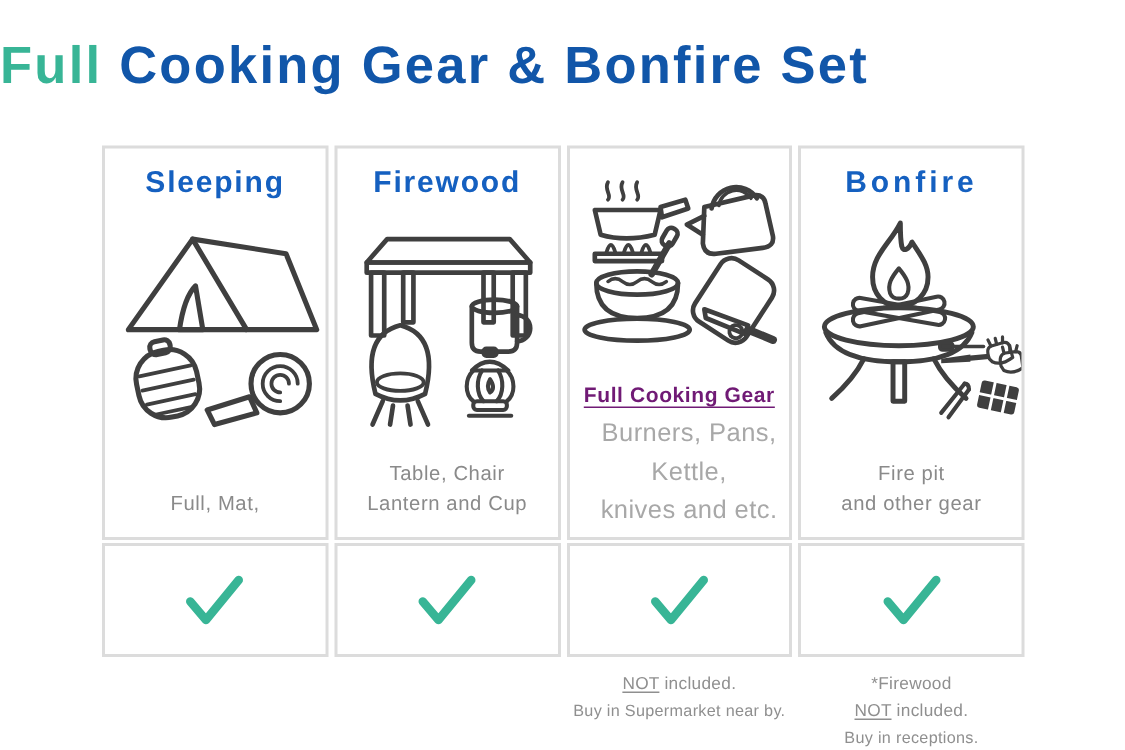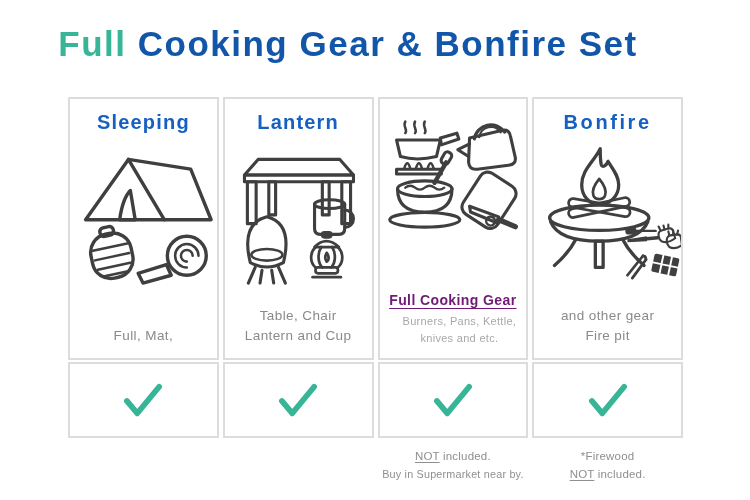--- a/index.html
+++ b/index.html
@@ -1,21 +1,21 @@
 <!DOCTYPE html>
 <html><head>
 <meta charset="utf-8">
 <style>
   html,body{margin:0;padding:0;}
   body{
     width:750px;height:500px;position:relative;overflow:hidden;
     background:#ffffff;font-family:"Liberation Sans", sans-serif;
   }
   .title{
-    position:absolute;top:24px;left:0;width:696px;text-align:center;
+    position:absolute;top:24px;left:0;width:696px;text-align:left;
     font-size:35px;font-weight:700;letter-spacing:1.5px;color:#1156A9;
     white-space:nowrap;
   }
   .title .hl{color:#38B596;}
   .board{
     position:absolute;left:68px;top:97px;width:615px;
     display:flex;gap:4px;
   }
   .col{flex:1;display:flex;flex-direction:column;gap:2px;min-width:0;}
   .cell{border:2px solid #dcdcdc;background:#fff;box-sizing:border-box;}
@@ -29,21 +29,21 @@
   .iconbox svg{display:block;margin:0 auto;}
   .desc{
     margin-top:auto;padding:0 2px 12px;font-size:13.5px;line-height:1.5;
     color:#8a8a8a;letter-spacing:0.4px;
   }
   .desc .heading{
     display:block;font-size:14px;color:#701a75;font-weight:700;
     text-decoration:underline;text-underline-offset:3px;margin-bottom:2px;
     letter-spacing:0.4px;
   }
-  .desc .sub{font-size:11px;color:#a8a8a8;line-height:1.5;letter-spacing:0.3px;margin-left:13px;}
+  .desc .sub{font-size:17px;color:#a8a8a8;line-height:1.5;letter-spacing:0.3px;margin-left:13px;}
   .check{height:76px;display:flex;align-items:center;justify-content:center;}
   .footnote{
     margin-top:8px;text-align:center;font-size:11.5px;color:#8f8f8f;
     line-height:1.55;letter-spacing:0.2px;min-height:12px;
   }
   .footnote .small{font-size:10.8px;}
   .not{text-decoration:underline;text-underline-offset:2px;}
 </style>
 </head>
 <body>
@@ -81,21 +81,21 @@
     <div class="cell check">
       <svg width="46" height="38" viewBox="0 0 48 40">
         <path d="M7,21 L18,34 L41,6" stroke="#38B596" stroke-width="6" fill="none" stroke-linecap="round" stroke-linejoin="round"></path>
       </svg>
     </div>
     <div class="footnote"></div>
   </div>
 
   <div class="col">
     <div class="cell main">
-      <h2>Lantern</h2>
+      <h2>Firewood</h2>
       <div class="iconbox">
         <svg width="146" height="150" viewBox="0 0 150 150" stroke="#3F3F3F" fill="none" stroke-width="3.2" stroke-linecap="round" stroke-linejoin="round">
           <g>
             <polygon points="34,22 118,22 132,38 20,38"></polygon>
             <rect x="20" y="38" width="112" height="7"></rect>
             <rect x="23" y="45" width="9" height="43"></rect>
             <rect x="120" y="45" width="9" height="43"></rect>
             <rect x="45" y="45" width="7" height="34"></rect>
             <rect x="100" y="45" width="7" height="34"></rect>
           </g>
@@ -221,28 +221,29 @@
             <path d="M95,141 L111,121 M100,144 L114,125"></path>
             <path d="M111,121 Q114,121 114,125"></path>
           </g>
           <g transform="rotate(12 134 130)">
             <rect x="121" y="121" width="26" height="19" rx="2" fill="#3F3F3F" stroke="none"></rect>
             <path d="M130,121 L130,140 M139,121 L139,140 M121,130.5 L147,130.5" stroke="#ffffff" stroke-width="2"></path>
           </g>
         </svg>
       </div>
       <div class="desc">
+        <div>Fire pit</div>
         <div>and other gear</div>
-        <div>Fire pit</div>
       </div>
     </div>
     <div class="cell check">
       <svg width="46" height="38" viewBox="0 0 48 40">
         <path d="M7,21 L18,34 L41,6" stroke="#38B596" stroke-width="6" fill="none" stroke-linecap="round" stroke-linejoin="round"></path>
       </svg>
     </div>
     <div class="footnote">
       <div>*Firewood</div>
       <div><span class="not">NOT</span><span> included.</span></div>
+      <div class="small">Buy in receptions.</div>
     </div>
   </div>
 
 </div>
 
 </body></html>

